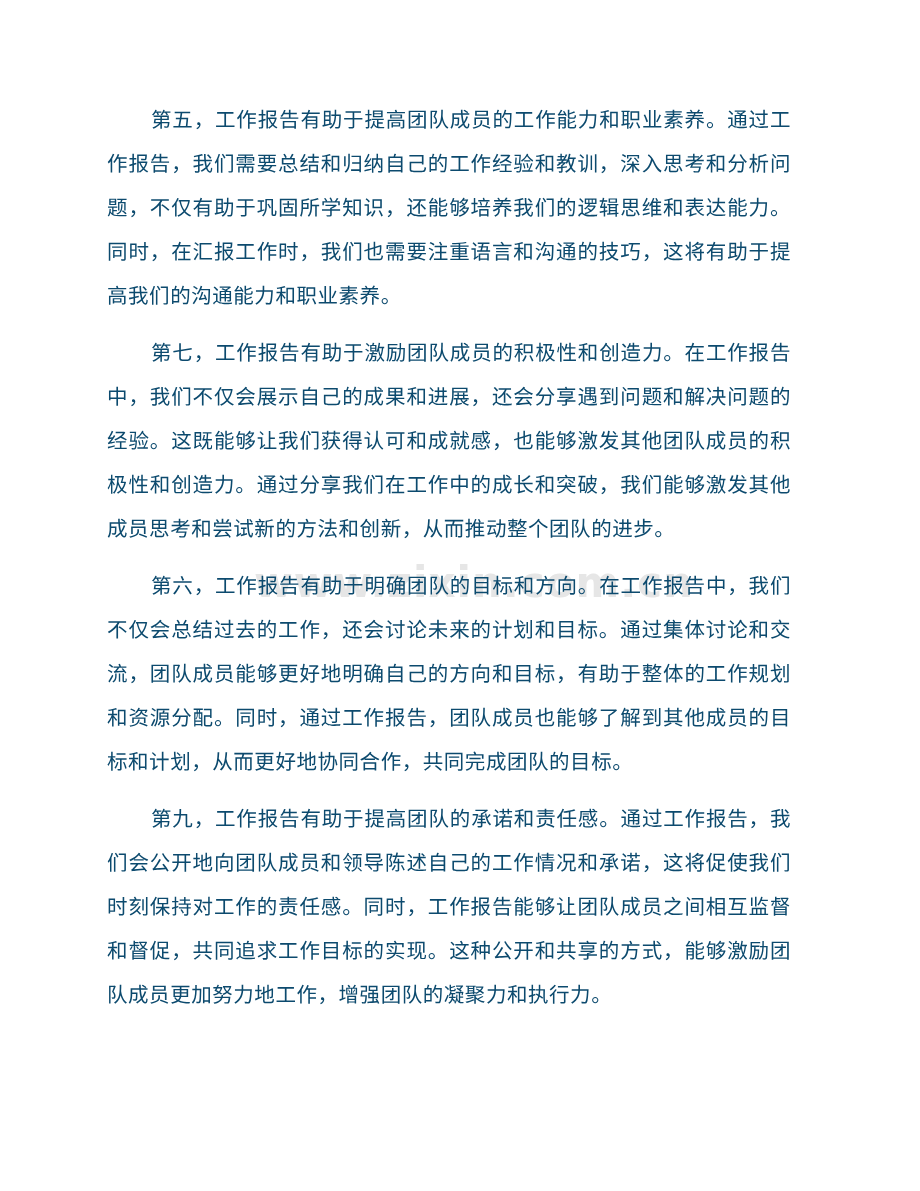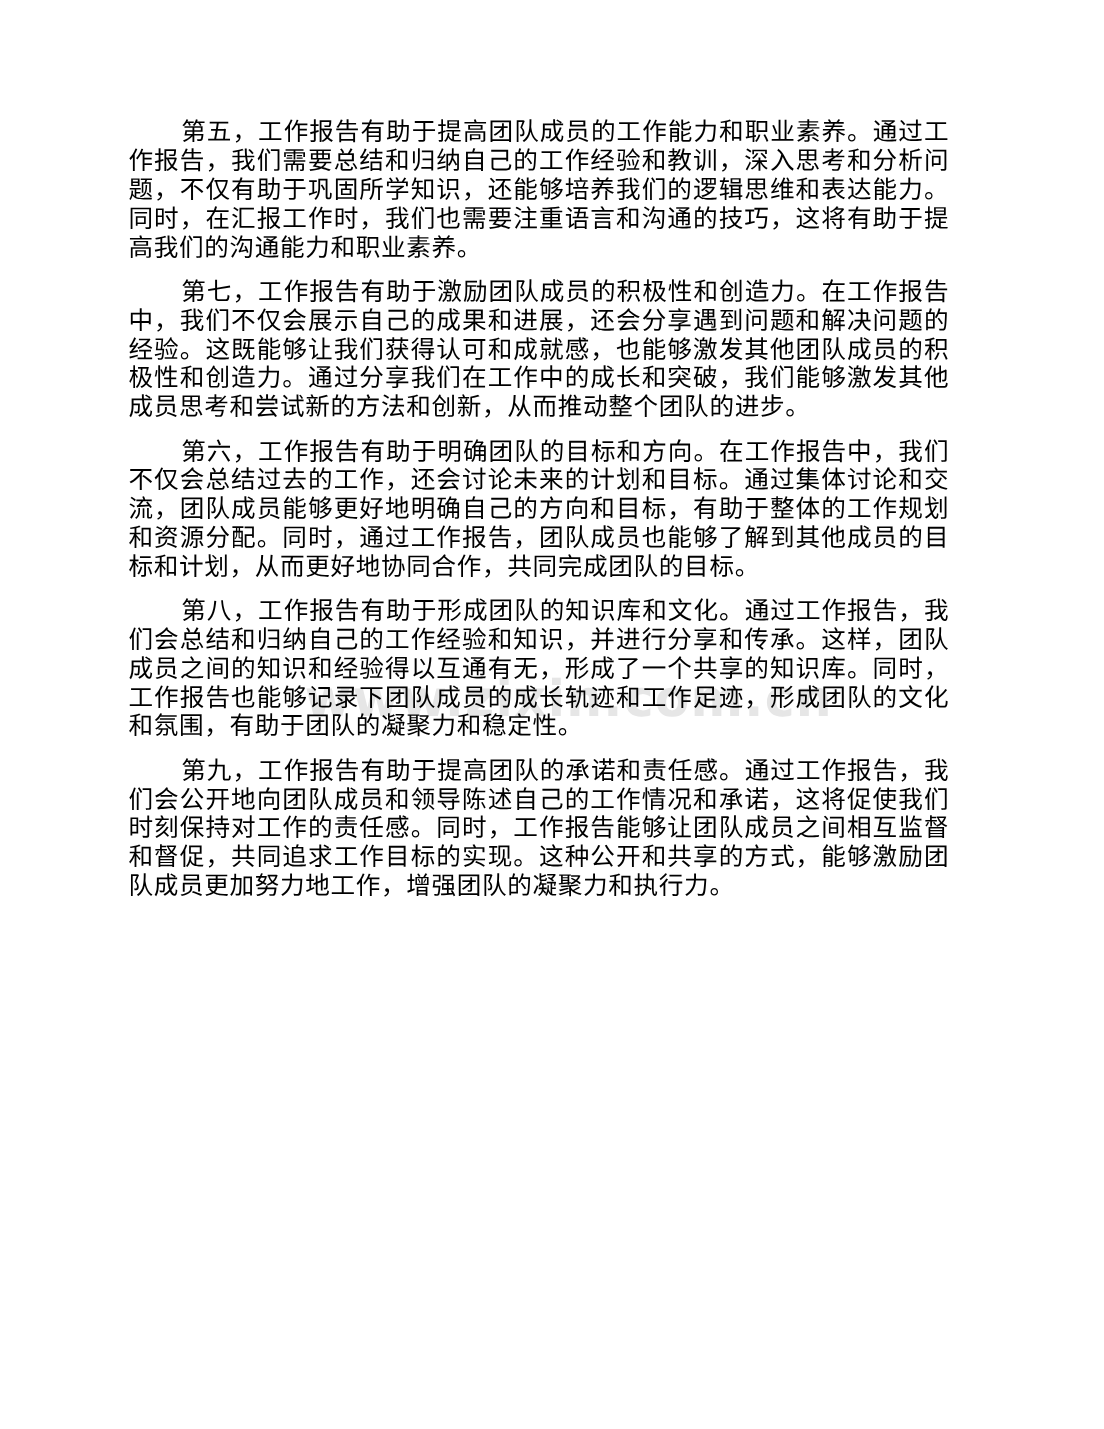--- a/index.html
+++ b/index.html
@@ -44,22 +44,22 @@
     left: 107px;
     top: 98px;
     width: 684px;
     z-index: 2;
   }
 
   .para {
     margin: 0 0 13px 0;
     font-family: "DejaVu Serif", "Liberation Serif", serif;
     font-size: 20.5px;
-    line-height: 24px;
-    color: #000000;
+    line-height: 44px;
+    color: #0c4a6e;
     text-indent: 44px;
     text-align: justify;
     text-justify: inter-ideograph;
     letter-spacing: 0.55px;
     word-break: break-all;
   }
 
   .para:last-child {
     margin-bottom: 2px;
   }
@@ -68,17 +68,16 @@
 <body>
 
 <div class="page">
 
   <div class="watermark">www.zixin.com.cn</div>
 
   <div class="doc-body">
     <p class="para">第五，工作报告有助于提高团队成员的工作能力和职业素养。通过工作报告，我们需要总结和归纳自己的工作经验和教训，深入思考和分析问题，不仅有助于巩固所学知识，还能够培养我们的逻辑思维和表达能力。同时，在汇报工作时，我们也需要注重语言和沟通的技巧，这将有助于提高我们的沟通能力和职业素养。</p>
     <p class="para">第七，工作报告有助于激励团队成员的积极性和创造力。在工作报告中，我们不仅会展示自己的成果和进展，还会分享遇到问题和解决问题的经验。这既能够让我们获得认可和成就感，也能够激发其他团队成员的积极性和创造力。通过分享我们在工作中的成长和突破，我们能够激发其他成员思考和尝试新的方法和创新，从而推动整个团队的进步。</p>
     <p class="para">第六，工作报告有助于明确团队的目标和方向。在工作报告中，我们不仅会总结过去的工作，还会讨论未来的计划和目标。通过集体讨论和交流，团队成员能够更好地明确自己的方向和目标，有助于整体的工作规划和资源分配。同时，通过工作报告，团队成员也能够了解到其他成员的目标和计划，从而更好地协同合作，共同完成团队的目标。</p>
-    <p class="para">第八，工作报告有助于形成团队的知识库和文化。通过工作报告，我们会总结和归纳自己的工作经验和知识，并进行分享和传承。这样，团队成员之间的知识和经验得以互通有无，形成了一个共享的知识库。同时，工作报告也能够记录下团队成员的成长轨迹和工作足迹，形成团队的文化和氛围，有助于团队的凝聚力和稳定性。</p>
     <p class="para">第九，工作报告有助于提高团队的承诺和责任感。通过工作报告，我们会公开地向团队成员和领导陈述自己的工作情况和承诺，这将促使我们时刻保持对工作的责任感。同时，工作报告能够让团队成员之间相互监督和督促，共同追求工作目标的实现。这种公开和共享的方式，能够激励团队成员更加努力地工作，增强团队的凝聚力和执行力。</p>
   </div>
 
 </div>
 
 </body></html>

